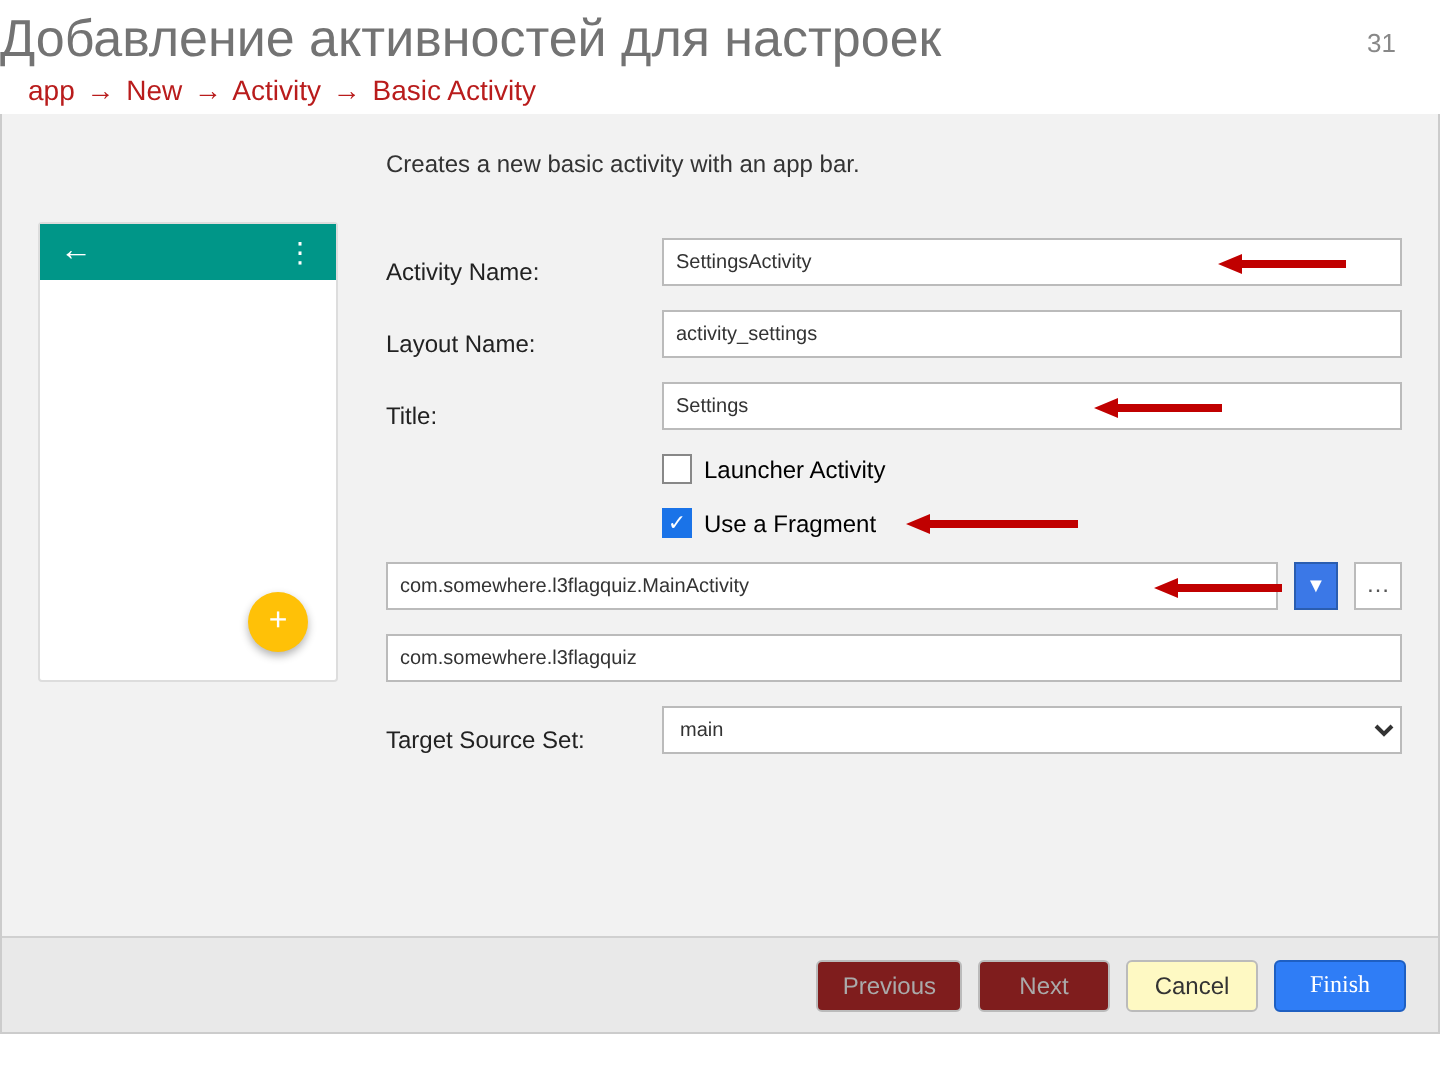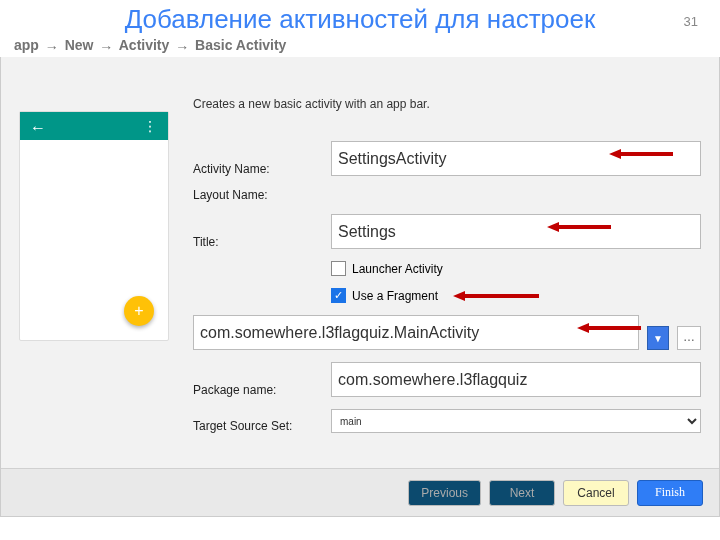--- a/index.html
+++ b/index.html
@@ -7,35 +7,34 @@
     font-family: "Segoe UI", Arial, sans-serif;
     font-size: 12px;
     background: #fff;
     width: 720px;
     height: 540px;
     overflow: hidden;
     position: relative;
   }
   .slide-title {
     font-size: 26px;
-    color: #3b82f6;
-    text-align: center;
+    color: #737373;
     padding: 4px 0 0 0;
     font-weight: 400;
   }
   .page-num {
     position: absolute;
     top: 14px;
     right: 22px;
     font-size: 13px;
     color: #888;
   }
   .breadcrumb {
-    color: #737373;
-    font-weight: 700;
+    color: #b91c1c;
+    font-weight: 400;
     font-size: 14px;
     padding: 2px 0 4px 14px;
   }
   .breadcrumb .arrow { padding: 0 2px; }
   .dialog {
     border: 1px solid #ccc;
     border-top: none;
     background: #f2f2f2;
     height: 460px;
     position: relative;
@@ -46,21 +45,20 @@
     flex: 1;
     display: flex;
     padding: 18px 18px 0 18px;
     gap: 24px;
     background: #f2f2f2;
   }
   .desc {
     font-size: 12px;
     color: #333;
     padding-bottom: 18px;
-    margin-top: 22px;
   }
   .preview {
     width: 150px;
     height: 230px;
     background: #fff;
     border: 1px solid #ddd;
     border-radius: 2px;
     position: relative;
     margin-top: 36px;
     flex-shrink: 0;
@@ -103,25 +101,25 @@
     position: relative;
   }
   .row label {
     width: 130px;
     font-size: 12px;
     color: #222;
     text-align: left;
   }
   .row input[type=text] {
     flex: 1;
-    height: 35px;
+    height: 24px;
     border: 1px solid #bbb;
     background: #fff;
     padding: 0 6px;
-    font-size: 16px;
+    font-size: 10px;
     color: #333;
   }
   .checkbox-row { padding-left: 138px; display: flex; align-items: center; gap: 6px; position: relative; }
   .chk {
     width: 15px; height: 15px; border: 1px solid #888; background: #fff; display: inline-flex; align-items: center; justify-content: center; font-size: 11px; color: #fff;
   }
   .chk.checked { background: #1a73e8; border-color: #1a73e8; }
   .chk.checked::after { content: "✓"; }
   .dd-btn {
     width: 22px; height: 24px; background: #3b78e7; border: 1px solid #2a5db0; display: flex; align-items: center; justify-content: center; color: #fff; font-size: 10px;
@@ -146,21 +144,21 @@
     height: 26px;
     min-width: 66px;
     padding: 0 12px;
     border: 1px solid #bbb;
     background: #fef9c3;
     font-size: 12px;
     color: #333;
     border-radius: 3px;
     cursor: pointer;
   }
-  .btn.disabled { color: #aaa; background: #0c4a6e; cursor: default; }
+  .btn.disabled { color: #aaa; background: #7f1d1d; cursor: default; }
   .btn.primary { background: #2f7df6; border-color: #1e5fc2; color: #fff; font-family: Liberation Serif, serif; }
   
   .arrow-ann {
     position: absolute;
     height: 8px;
     pointer-events: none;
   }
   .arrow-ann svg { display: block; }
 </style>
 </head>
@@ -199,20 +197,21 @@
         <input type="text" value="SettingsActivity" style="">
         <div class="arrow-ann" style="right:28px; top:8px;">
           <svg width="64" height="10">
               <polygon points="0,5 12,0 12,3 64,3 64,7 12,7 12,10" fill="#c00000"></polygon>
             </svg>
         </div>
       </div>
 
       <div class="row">
         <label>Layout Name:</label>
+        <input type="text" value="activity_settings" style="">
       </div>
 
       <div class="row">
         <label>Title:</label>
         <input type="text" value="Settings" style="">
         <div class="arrow-ann" style="right:90px; top:8px;">
           <svg width="64" height="10">
               <polygon points="0,5 12,0 12,3 64,3 64,7 12,7 12,10" fill="#c00000"></polygon>
             </svg>
         </div>
@@ -242,21 +241,20 @@
           <span>…</span>
         </div>
         <div class="arrow-ann" style="right:60px; top:8px;">
           <svg width="64" height="10">
               <polygon points="0,5 12,0 12,3 64,3 64,7 12,7 12,10" fill="#c00000"></polygon>
             </svg>
         </div>
       </div>
 
       <div class="row">
-        <label>Package name:</label>
         <input type="text" value="com.somewhere.l3flagquiz" style="">
       </div>
 
       <div class="row">
         <label>Target Source Set:</label>
         <select class="plain">
           <option>main</option>
         </select>
       </div>
     </div>

